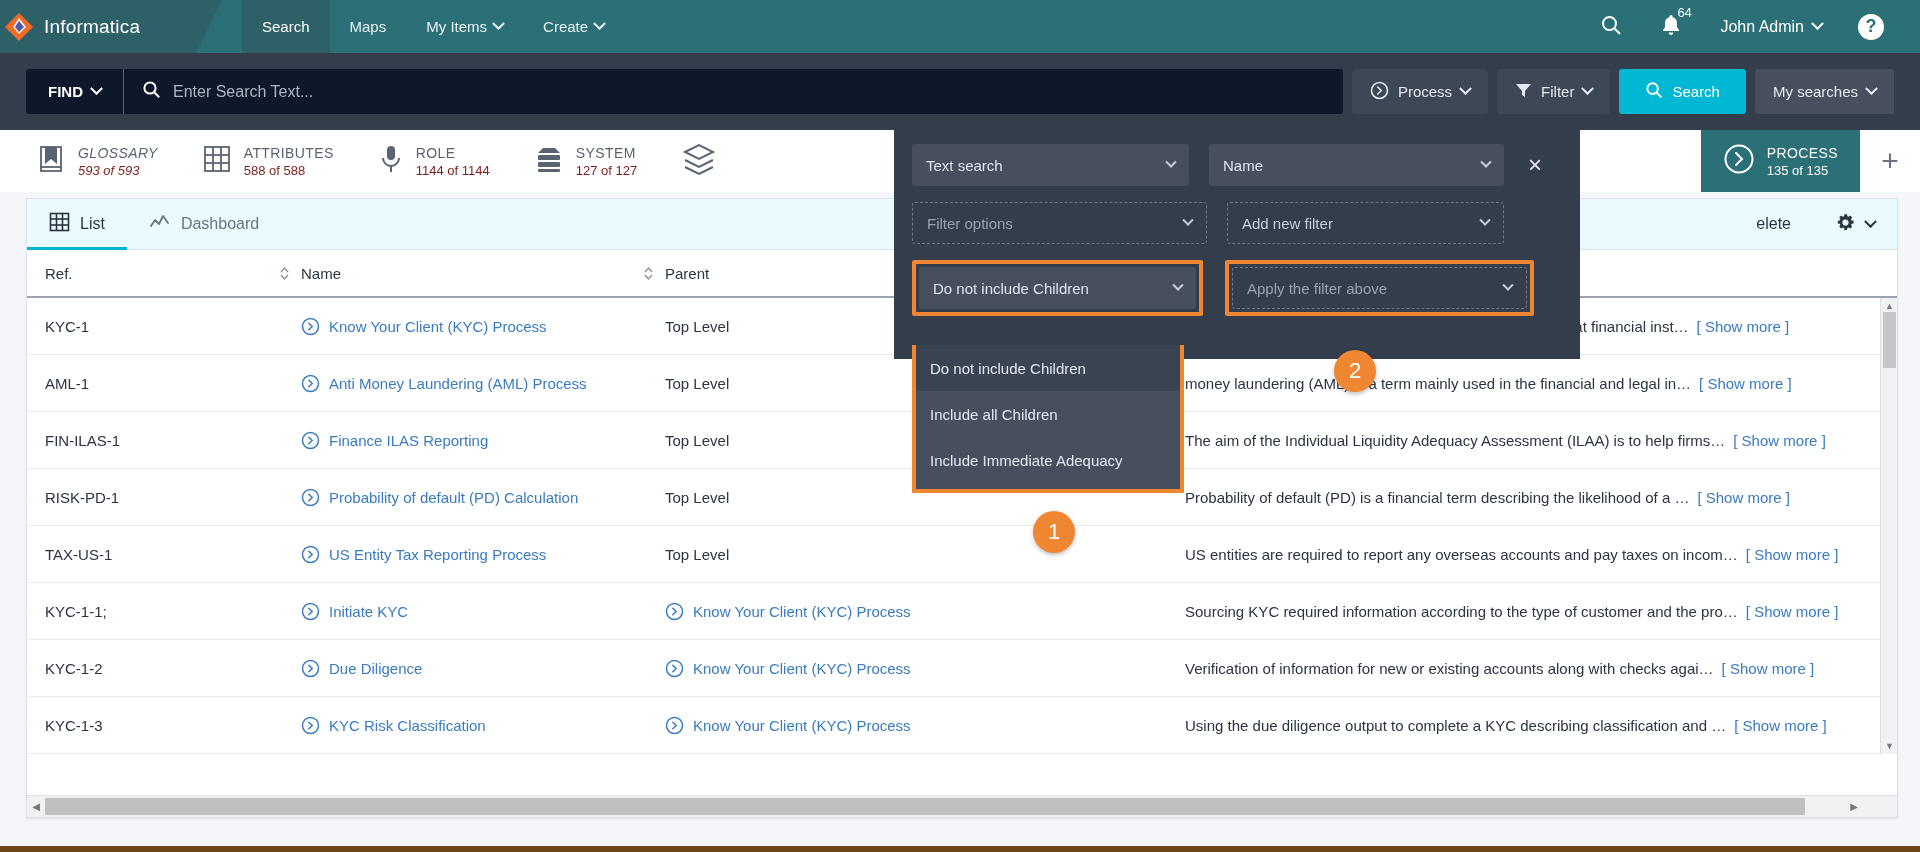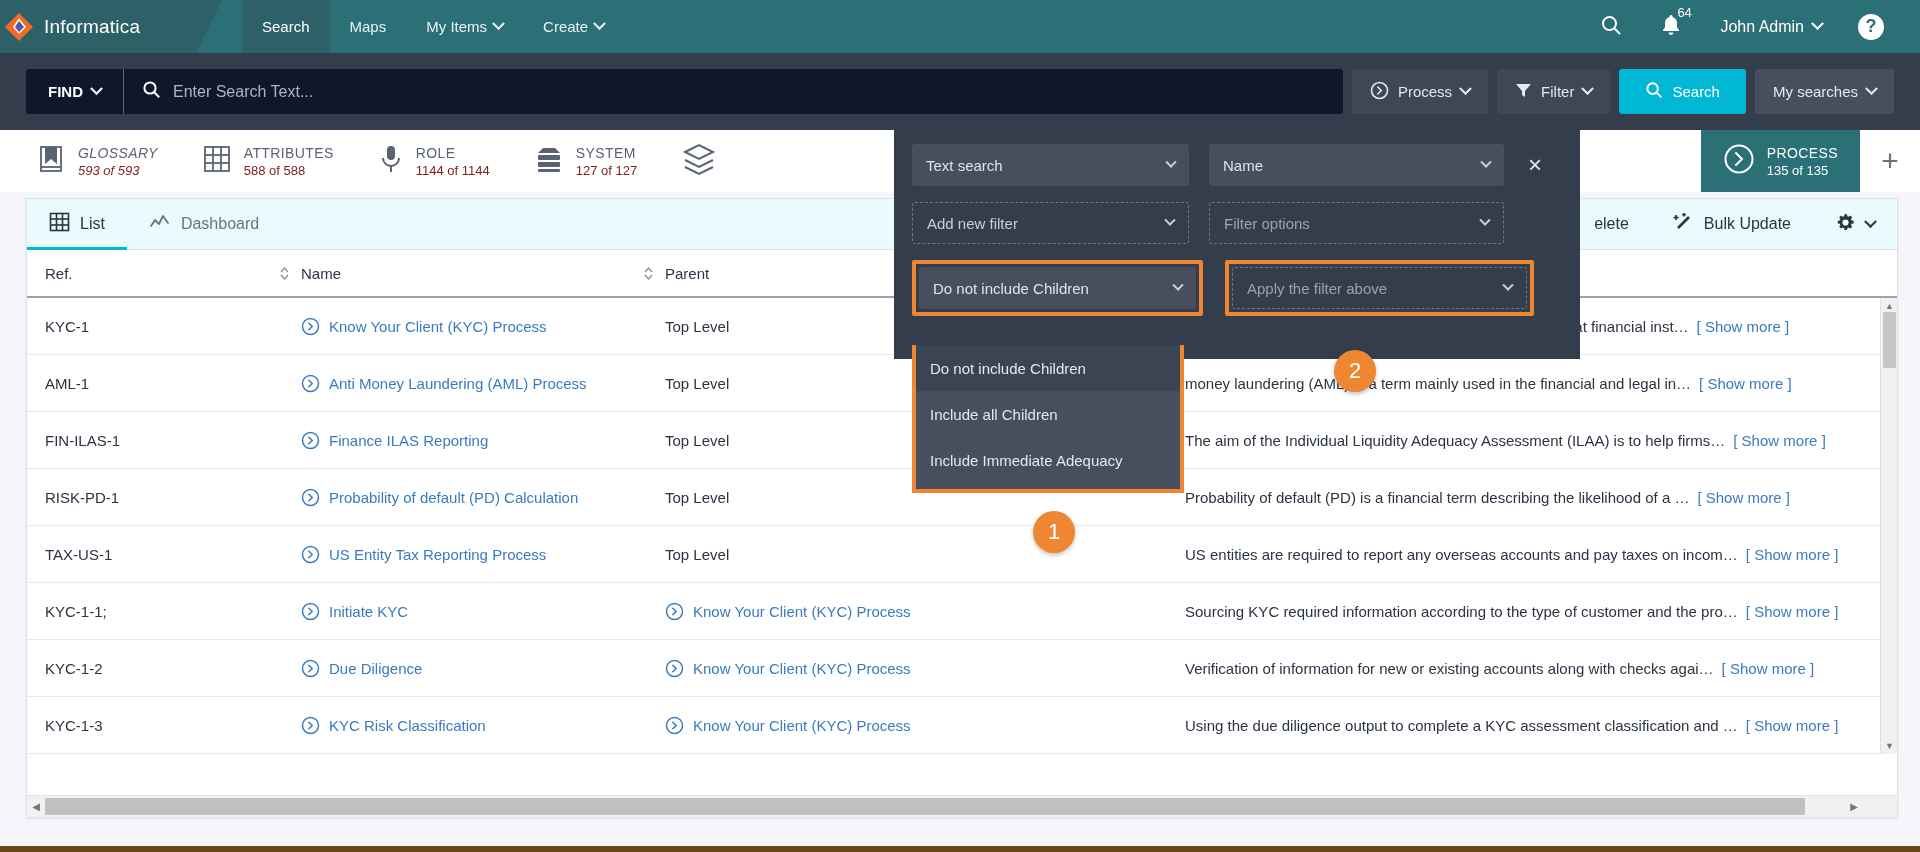--- a/index.html
+++ b/index.html
@@ -354,32 +354,20 @@
           </svg>
         </span>
         <span>Dashboard</span>
       </div>
       <div class="tool-right">
         <div class="tool-btn">
           <span>elete</span>
         </div>
         <div class="tool-btn">
           <span>
-            <svg width="21" height="21" viewBox="0 0 21 21" fill="none" stroke="#2b3443" stroke-width="1.7">
-              <line x1="5" y1="16" x2="16" y2="5" stroke-width="2.6"></line>
-              <line x1="3" y1="3" x2="3" y2="8"></line>
-                <line x1="0.6" y1="5.5" x2="5.6" y2="5.5"></line>
-              <line x1="11" y1="1" x2="11" y2="4.4"></line>
-                <line x1="9.2" y1="2.7" x2="12.7" y2="2.7"></line>
-            </svg>
-          </span>
-          <span>Bulk Update</span>
-        </div>
-        <div class="tool-btn">
-          <span>
             <svg width="21" height="21" viewBox="0 0 21 21" fill="#2b3443">
               <path d="M10.5 6.8a3.7 3.7 0 100 7.4 3.7 3.7 0 000-7.4zm0 5.6a1.9 1.9 0 110-3.8 1.9 1.9 0 010 3.8z"></path>
               <path d="M19 12.2l-1.7-1a6.8 6.8 0 000-2.4l1.7-1-1.9-3.2-1.8.9a6.8 6.8 0 00-2.1-1.2L12.9 2H9.1l-.3 2.3a6.8 6.8 0 00-2.1 1.2l-1.8-.9L3 7.8l1.7 1a6.8 6.8 0 000 2.4L3 12.2l1.9 3.2 1.8-.9a6.8 6.8 0 002.1 1.2l.3 2.3h3.8l.3-2.3a6.8 6.8 0 002.1-1.2l1.8.9z" opacity=".0"></path>
               <path d="M18.6 8.8l-2-0.3a6.5 6.5 0 00-.6-1.4l1.2-1.6-1.9-1.9-1.6 1.2a6.5 6.5 0 00-1.4-.6l-.3-2H9.4l-.3 2a6.5 6.5 0 00-1.4.6L6.1 3.6 4.2 5.5l1.2 1.6a6.5 6.5 0 00-.6 1.4l-2 .3v2.6l2 .3c.14.49.34.96.6 1.4l-1.2 1.6 1.9 1.9 1.6-1.2c.44.26.91.46 1.4.6l.3 2h2.6l.3-2c.49-.14.96-.34 1.4-.6l1.6 1.2 1.9-1.9-1.2-1.6c.26-.44.46-.91.6-1.4l2-.3z"></path>
               <circle cx="10.5" cy="10.5" r="3.1" fill="#e9fbfd"></circle>
             </svg>
           </span>
           <i class="caret" style="border-color:#2b3443;"></i>
         </div>
       </div>
@@ -580,21 +568,21 @@
     <div class="sorter"></div>
     <div class="cell c-parent">
       <span class="proc-ico">
   <svg width="19" height="19" viewBox="0 0 19 19" fill="none" stroke="#3a7bbf" stroke-width="1.5">
     <circle cx="9.5" cy="9.5" r="8"></circle>
                 <path d="M7.8 6.2l3.4 3.3-3.4 3.3" stroke-linecap="round"></path>
   </svg></span>
       <span class="link">Know Your Client (KYC) Process</span>
     </div>
     <div class="cell c-desc desc-cell">
-      <span class="desc-txt">Using the due diligence output to complete a KYC assessment classification and …</span>
+      <span class="desc-txt">Using the due diligence output to complete a KYC describing classification and …</span>
       <span class="showmore">[ Show more ]</span>
     </div>
   </div>
       </div>
 
     <div class="vscroll">
       <div class="varrow" style="top:0;">▲</div>
       <div class="vthumb"></div>
       <div class="varrow" style="bottom:0;">▼</div>
     </div>
@@ -612,26 +600,26 @@
         <span>Text search</span>
         <i class="chev"></i>
       </div>
       <div class="fp-sel w2">
         <span>Name</span>
         <i class="chev"></i>
       </div>
       <span class="fp-x">×</span>
     </div>
     <div class="fp-row">
+      <div class="fp-sel w2 dashed muted">
+        <span>Filter options</span>
+        <i class="chev"></i>
+      </div>
       <div class="fp-sel w1 dashed">
         <span>Add new filter</span>
-        <i class="chev"></i>
-      </div>
-      <div class="fp-sel w2 dashed muted">
-        <span>Filter options</span>
         <i class="chev"></i>
       </div>
     </div>
     <div class="fp-row" style="margin-bottom:0;">
       <div class="hl">
         <div class="fp-sel w1">
           <span>Do not include Children</span>
           <i class="chev"></i>
         </div>
       </div>

